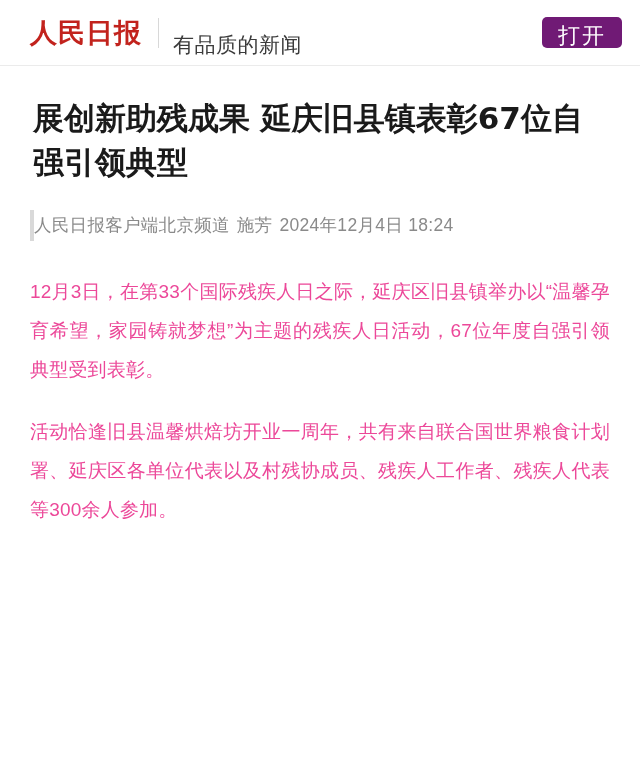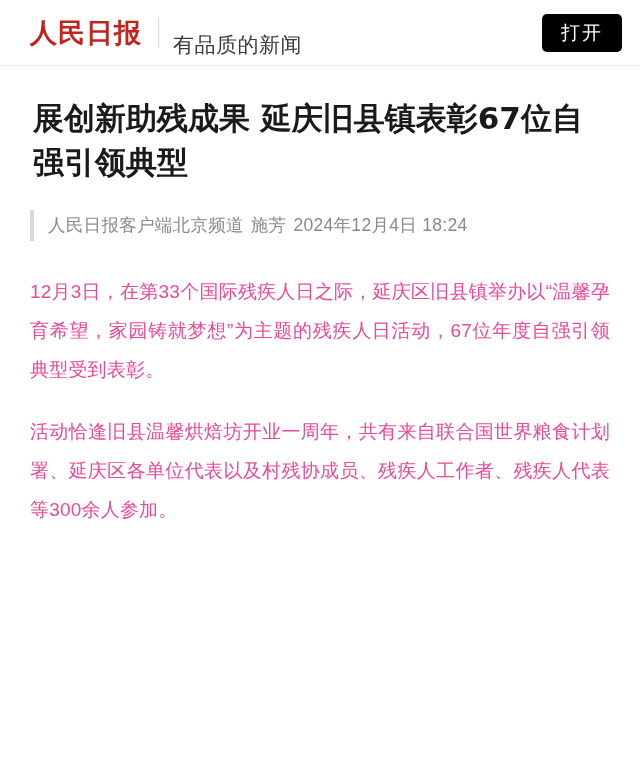--- a/index.html
+++ b/index.html
@@ -49,27 +49,27 @@
   }
   .brand-slogan {
     font-size: 21px;
     color: #3b3b3b;
     white-space: nowrap;
     letter-spacing: 0.5px;
     margin-top: 24px;
   }
   .open-button {
     flex: none;
-    background: #000000;
+    background: #701a75;
     color: #ffffff;
-    font-size: 19px;
+    font-size: 22px;
     border: none;
     border-radius: 5px;
     width: 80px;
-    height: 38px;
+    height: 31px;
     line-height: 38px;
     text-align: center;
     cursor: pointer;
     padding: 0;
     letter-spacing: 2px;
   }
 
   
   .article {
     padding: 30px 30px 0 30px;
@@ -80,21 +80,20 @@
     font-weight: bold;
     font-size: 31px;
     line-height: 1.42;
     color: #1a1a1a;
     letter-spacing: 0px;
     margin: 0 0 26px 3px;
   }
 
   .meta {
     border-left: 4px solid #d9d9d9;
-    padding-left: 14px;
     margin: 0 0 32px 0;
   }
   .meta-line {
     font-size: 17.5px;
     color: #8a8a8a;
     line-height: 1.75;
     letter-spacing: 0.3px;
     white-space: nowrap;
   }
   .meta-sep {

